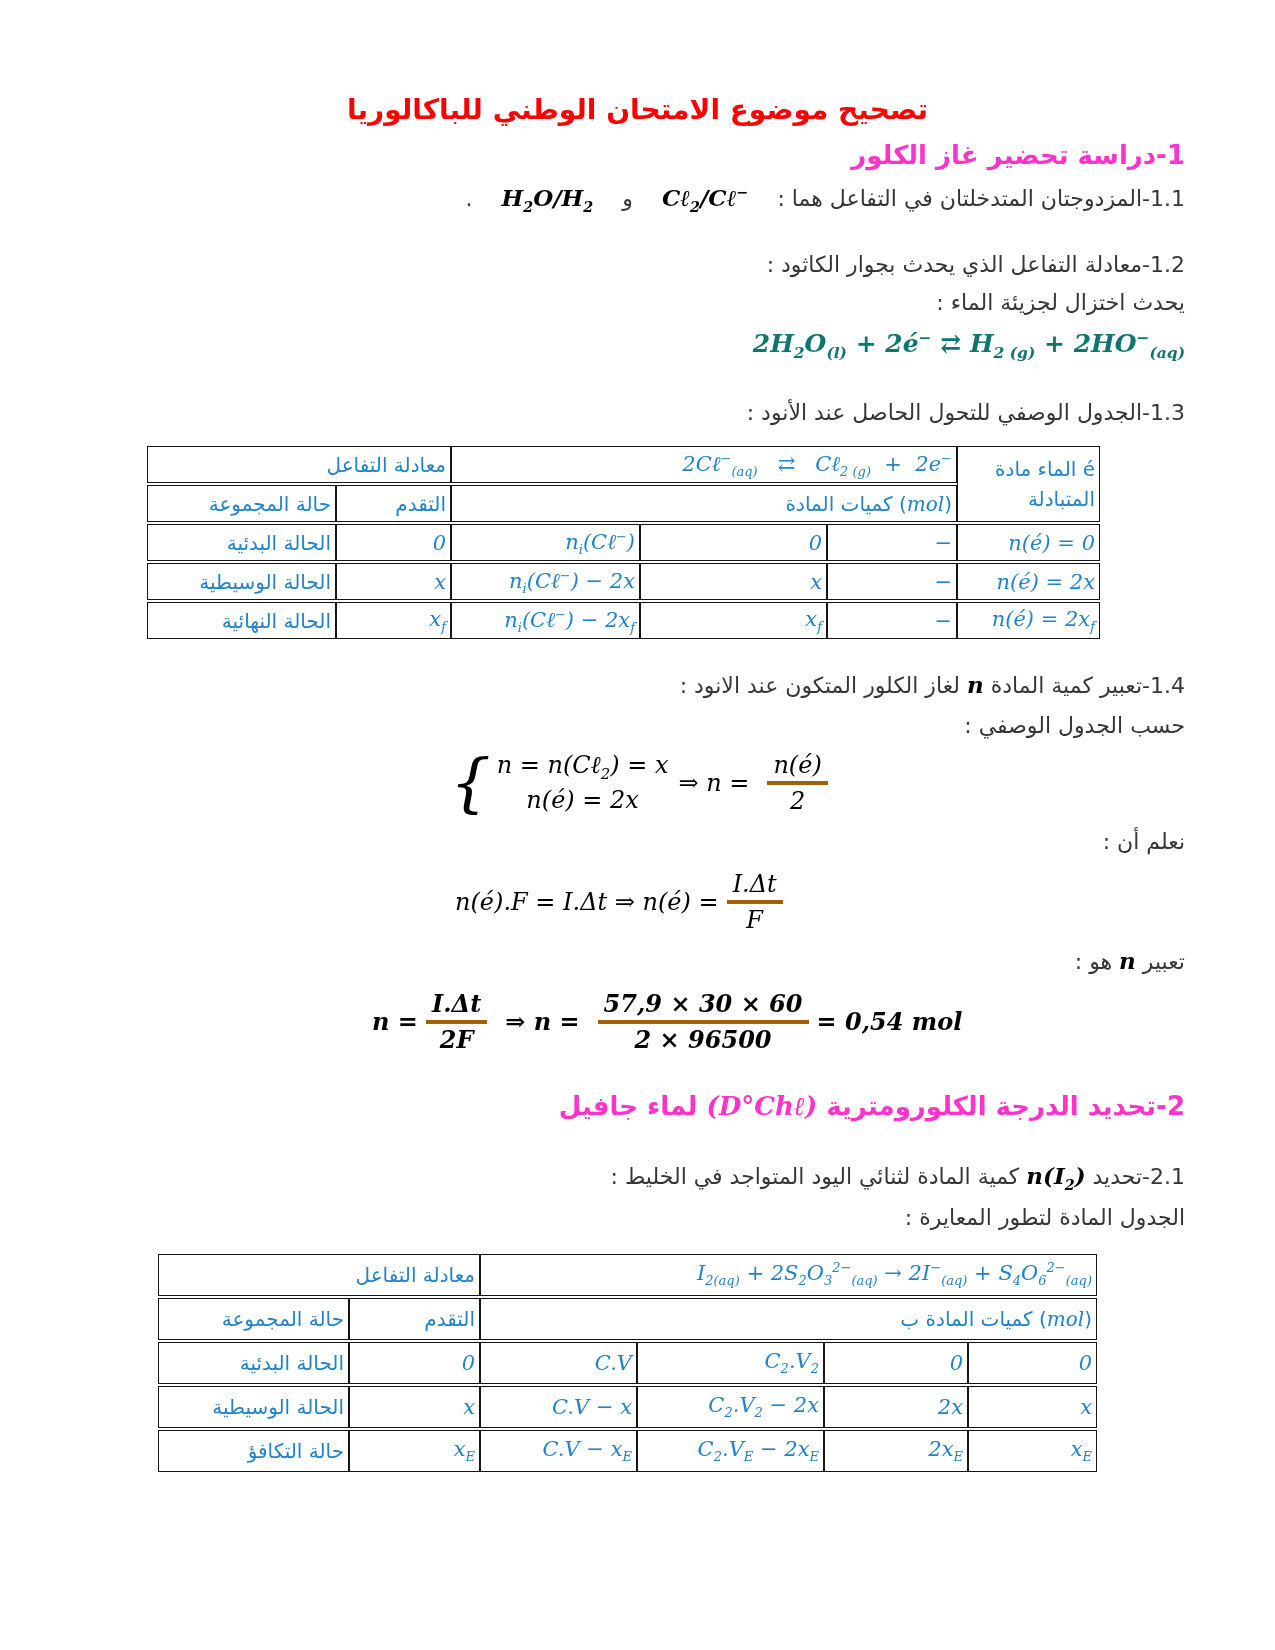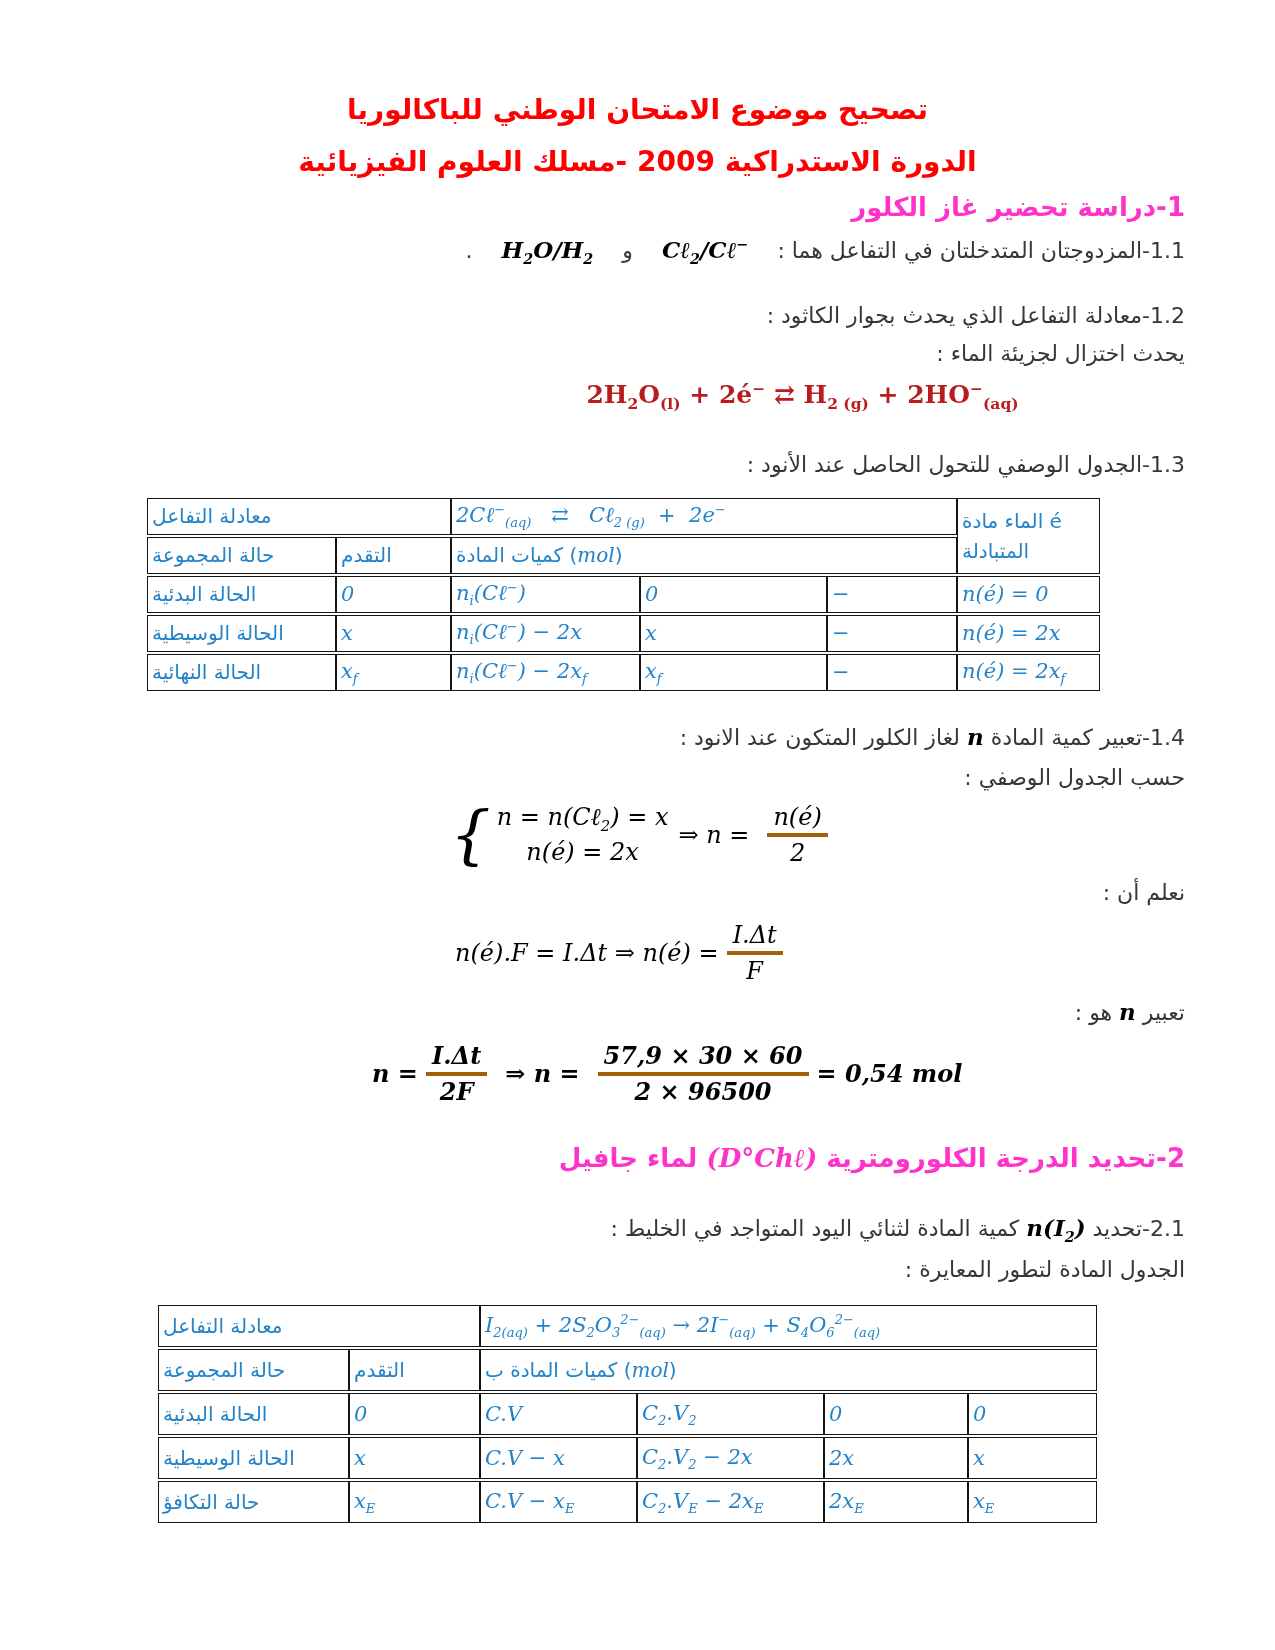--- a/index.html
+++ b/index.html
@@ -18,58 +18,57 @@
   .sec-h{margin-top:4px;font-size:26px;font-weight:bold;color:var(--c-section);}
   .sec-h span[dir]{font-family:"DejaVu Serif",serif;font-style:italic;}
   .line{font-size:22px;margin:0;color:var(--c-body);line-height:1.55;}
   .line span[dir]{font-family:"DejaVu Serif",serif;font-style:italic;font-weight:bold;
     font-size:23px;color:#000;}
   .mgap{margin:0 22px;}
   .sp10{margin-top:10px}.sp30{margin-top:30px}.sp4{margin-top:4px}
   .sp34{margin-top:34px}.sp26{margin-top:26px}.sp6{margin-top:6px}
   .sp36{margin-top:36px}.sp8{margin-top:8px}
   
-  .eq{direction:ltr;text-align:center;font-family:"DejaVu Serif",serif;
-    font-size:25px;color:#b91c1c;}
+  .eq{direction:ltr;text-align:right;font-family:"DejaVu Serif",serif;font-style:italic;
+    font-size:25px;color:#0f766e;}
   .eq-row{direction:ltr;display:flex;align-items:center;font-family:"DejaVu Serif",serif;
     font-style:italic;font-size:24px;color:#000;}
   .bold{font-weight:bold;}
   .indent-cathode{margin:8px 330px 0 0;margin-left:330px;margin-right:0;}
   .indent-sys{margin-left:360px;margin-right:0;margin-top:6px;}
   .indent-faraday{margin-left:365px;margin-right:0;margin-top:10px;}
   .indent-final{margin-left:282px;margin-right:0;margin-top:10px;}
   sub{font-size:62%;}
   sup{font-size:62%;}
   .frac{display:inline-flex;flex-direction:column;align-items:center;
     vertical-align:middle;margin:0 8px;line-height:1.25;}
   .frac .num{border-bottom:4px solid #a16207;padding:0 6px 1px;}
   .frac .den{padding-top:1px;}
   .brace{font-size:64px;line-height:.85;margin-right:6px;font-weight:normal;}
   .sys{display:inline-flex;flex-direction:column;align-items:center;line-height:1.35;}
   .imp{margin:0 10px;}
   
   .tbl{direction:ltr;border-collapse:separate;border-spacing:0 2px;table-layout:fixed;
     margin-top:14px;margin-right:85px;margin-left:auto;}
-  .tbl td{border:1px solid #151515;text-align:left;vertical-align:middle;
+  .tbl td{border:1px solid #151515;text-align:right;vertical-align:middle;
     color:var(--c-table);padding:2px 4px;height:31px;overflow:hidden;}
   .tbl .ar{font-size:20px;}
   .tbl .m{font-family:"DejaVu Serif",serif;font-style:italic;font-size:21px;}
   .tbl i{font-family:"DejaVu Serif",serif;font-size:20px;}
   .tbl2 td{height:36px;}
   .tbl2{margin-top:16px;margin-right:88px;}
   .xch div{line-height:1.5;font-size:20px;}
 </style>
 </head>
 <body>
 
 <div class="page">
 
   <div class="title">
     <div>تصحيح موضوع الامتحان الوطني للباكالوريا</div>
-    <div>الدورة الاستدراكية 2009 -مسلك العلوم الفيزيائية</div>
   </div>
 
   <div class="content">
 
     <div class="sec-h">1-دراسة تحضير غاز الكلور</div>
 
     <p class="line sp10">
       <span>1.1-المزدوجتان المتدخلتان في التفاعل هما :</span>
       <span class="mgap" dir="ltr">Cℓ<sub>2</sub>/Cℓ<sup>−</sup></span>
       <span>و</span>

